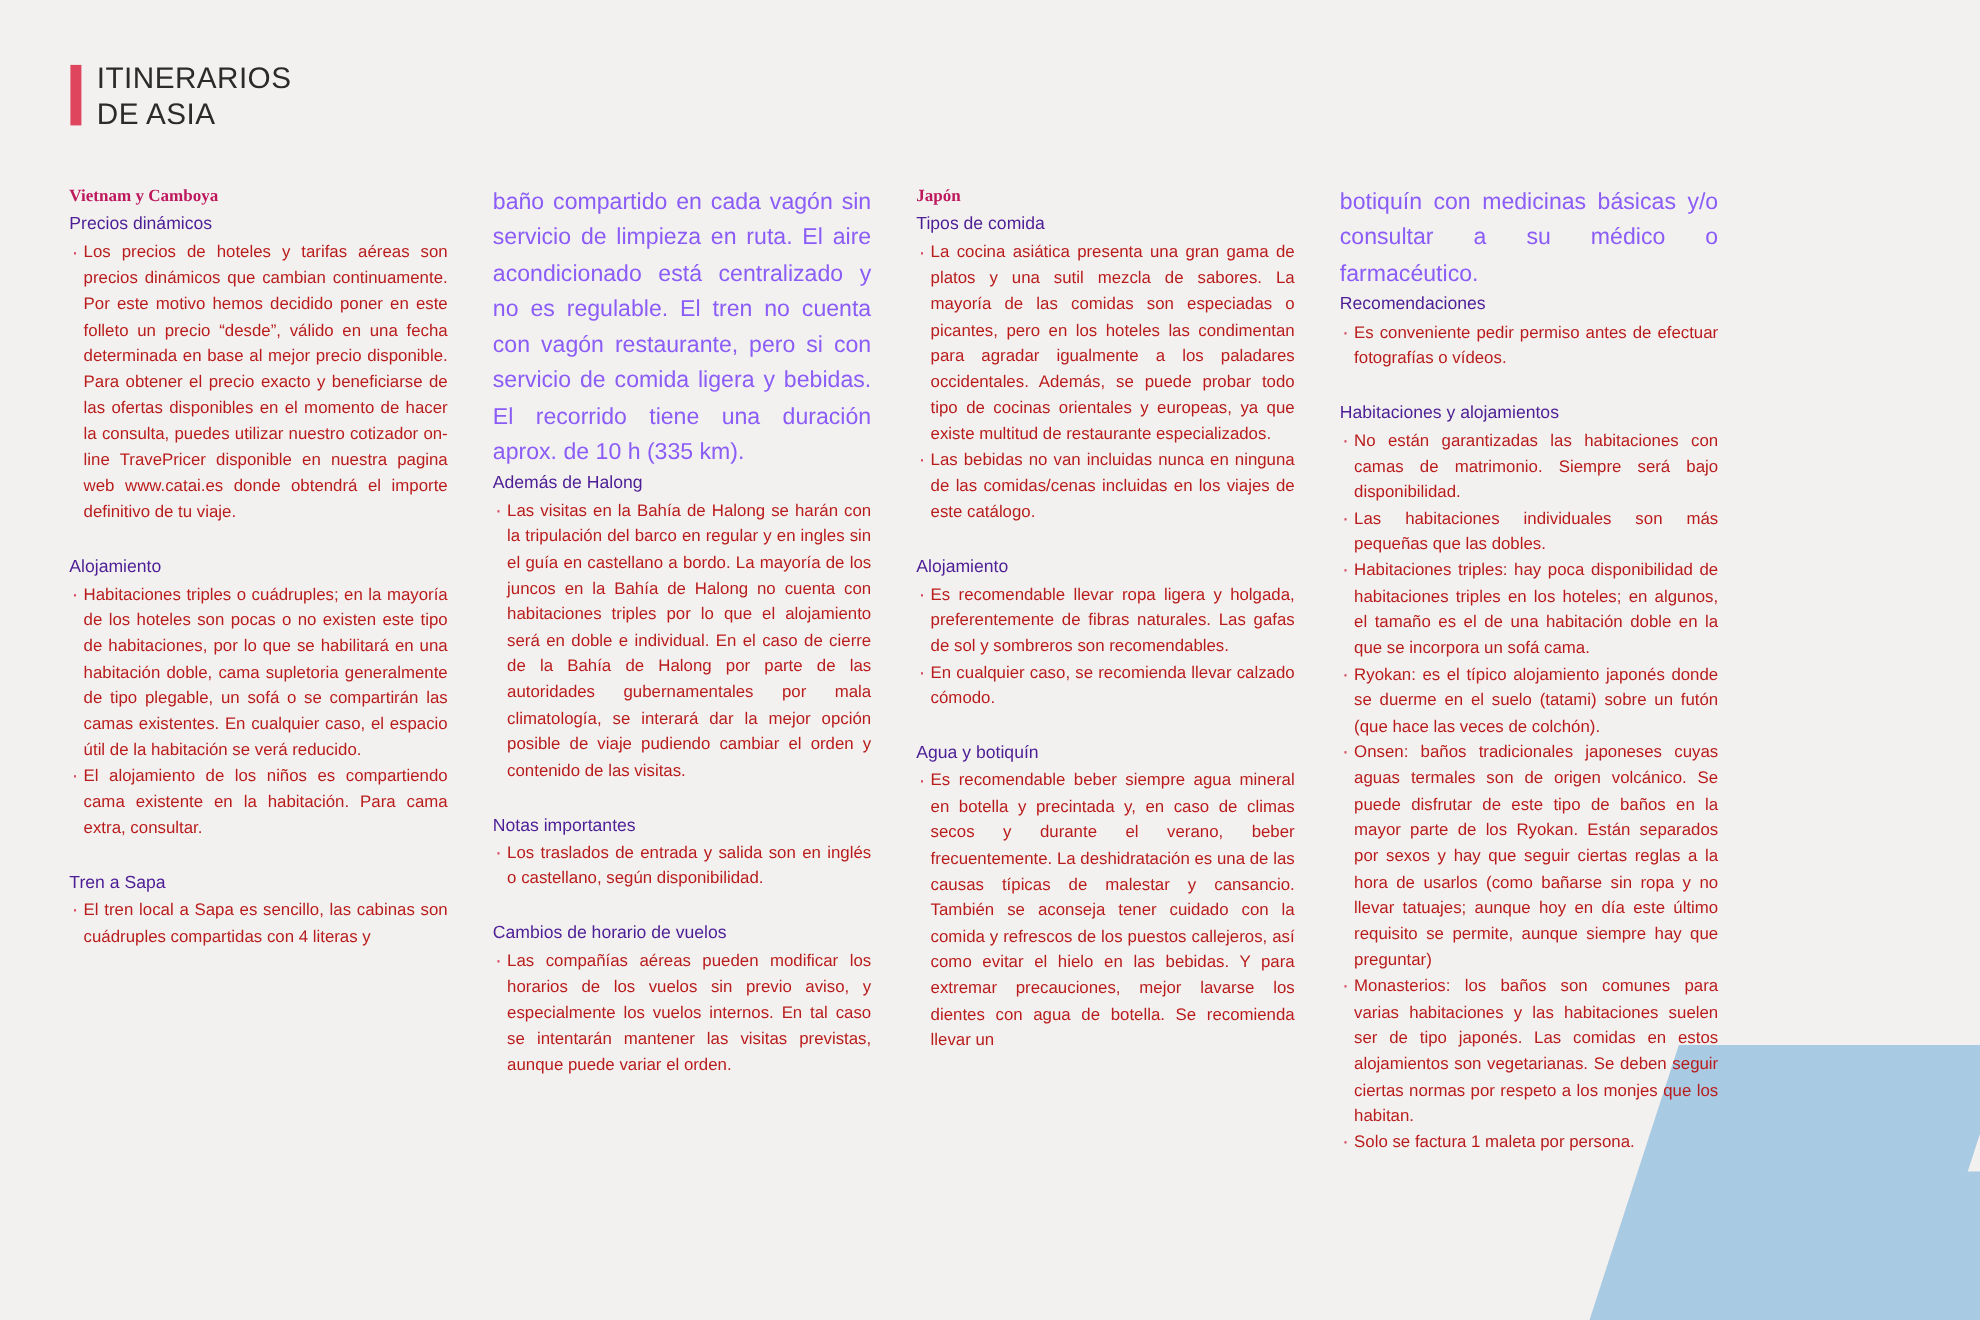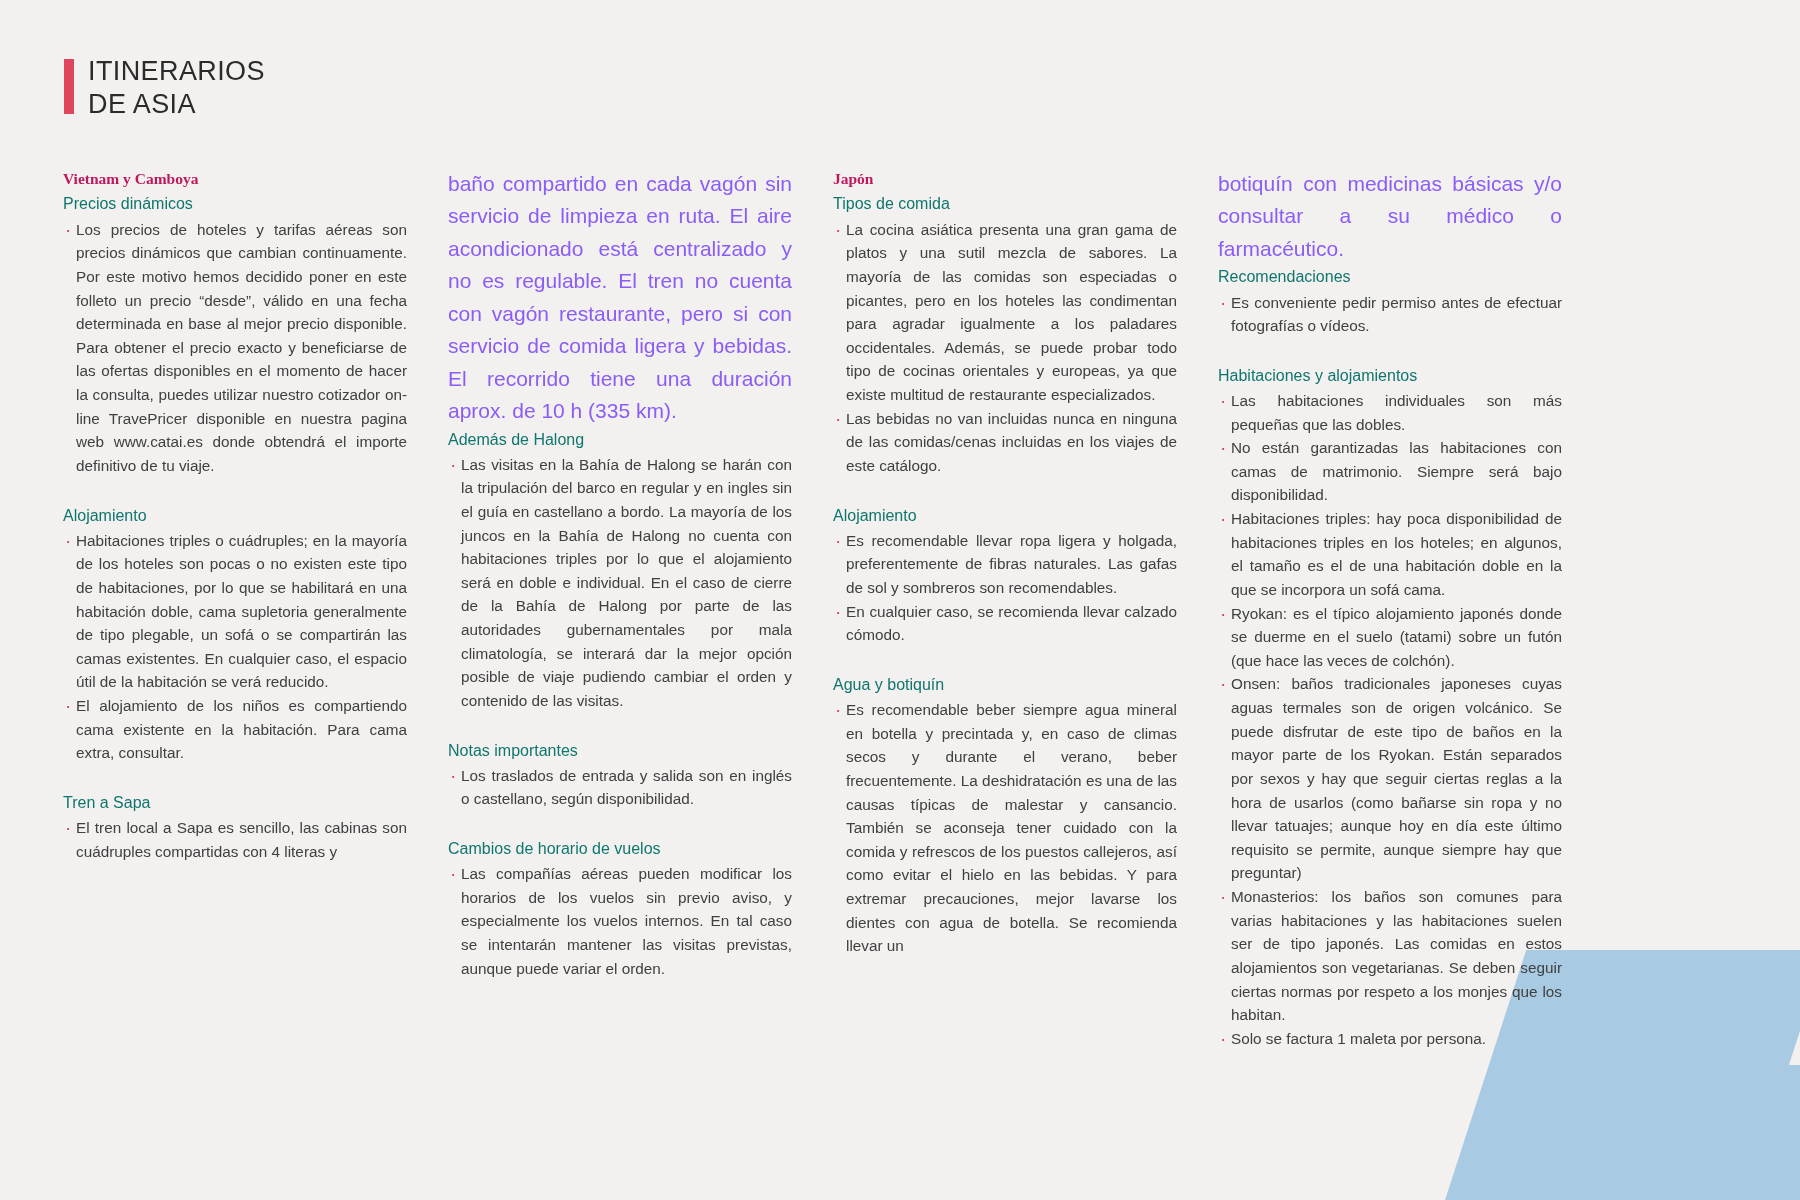--- a/index.html
+++ b/index.html
@@ -48,34 +48,34 @@
   .country {
     color:#be185d;
     font-weight:bold;
     font-size:15.5px;
     line-height:1.45;
     margin-bottom:2px;
     font-family:"Liberation Serif", serif;
   }
   .sec-title {
     font-size:16px;
-    color:#0f766e;
+    color:#4c1d95;
     line-height:1.45;
     margin-bottom:2px;
   }
   .sec-block { margin-bottom:26px; }
   .sec-block:last-child { margin-bottom:0; }
 
   ul.bullets { list-style:none; margin:0; padding:0; }
   ul.bullets li {
     position:relative;
     padding-left:13px;
     font-size:15.3px;
     line-height:1.545;
-    color:#404040;
+    color:#b91c1c;
     text-align:justify;
     text-justify:inter-word;
     hyphens:auto;
     margin:0;
   }
   ul.bullets li::before {
     content:"\00B7";
     position:absolute;
     left:2px; top:-1px;
     color:#d6465a;
@@ -175,22 +175,22 @@
       <p class="plain cont-para">botiquín con medicinas básicas y/o consultar a su médico o farmacéutico.</p>
       <div class="sec-block">
         <div class="sec-title">Recomendaciones</div>
         <ul class="bullets">
           <li>Es conveniente pedir permiso antes de efectuar fotografías o vídeos.</li>
         </ul>
       </div>
       <div class="sec-block">
         <div class="sec-title">Habitaciones y alojamientos</div>
         <ul class="bullets">
+          <li>No están garantizadas las habitaciones con camas de matrimonio. Siempre será bajo disponibilidad.</li>
           <li>Las habitaciones individuales son más pequeñas que las dobles.</li>
-          <li>No están garantizadas las habitaciones con camas de matrimonio. Siempre será bajo disponibilidad.</li>
           <li>Habitaciones triples: hay poca disponibilidad de habitaciones triples en los hoteles; en algunos, el tamaño es el de una habitación doble en la que se incorpora un sofá cama.</li>
           <li>Ryokan: es el típico alojamiento japonés donde se duerme en el suelo (tatami) sobre un futón (que hace las veces de colchón).</li>
           <li>Onsen: baños tradicionales japoneses cuyas aguas termales son de origen volcánico. Se puede disfrutar de este tipo de baños en la mayor parte de los Ryokan. Están separados por sexos y hay que seguir ciertas reglas a la hora de usarlos (como bañarse sin ropa y no llevar tatuajes; aunque hoy en día este último requisito se permite, aunque siempre hay que preguntar)</li>
           <li>Monasterios: los baños son comunes para varias habitaciones y las habitaciones suelen ser de tipo japonés. Las comidas en estos alojamientos son vegetarianas. Se deben seguir ciertas normas por respeto a los monjes que los habitan.</li>
           <li>Solo se factura 1 maleta por persona.</li>
         </ul>
       </div>
     </div>
   </div>
 

